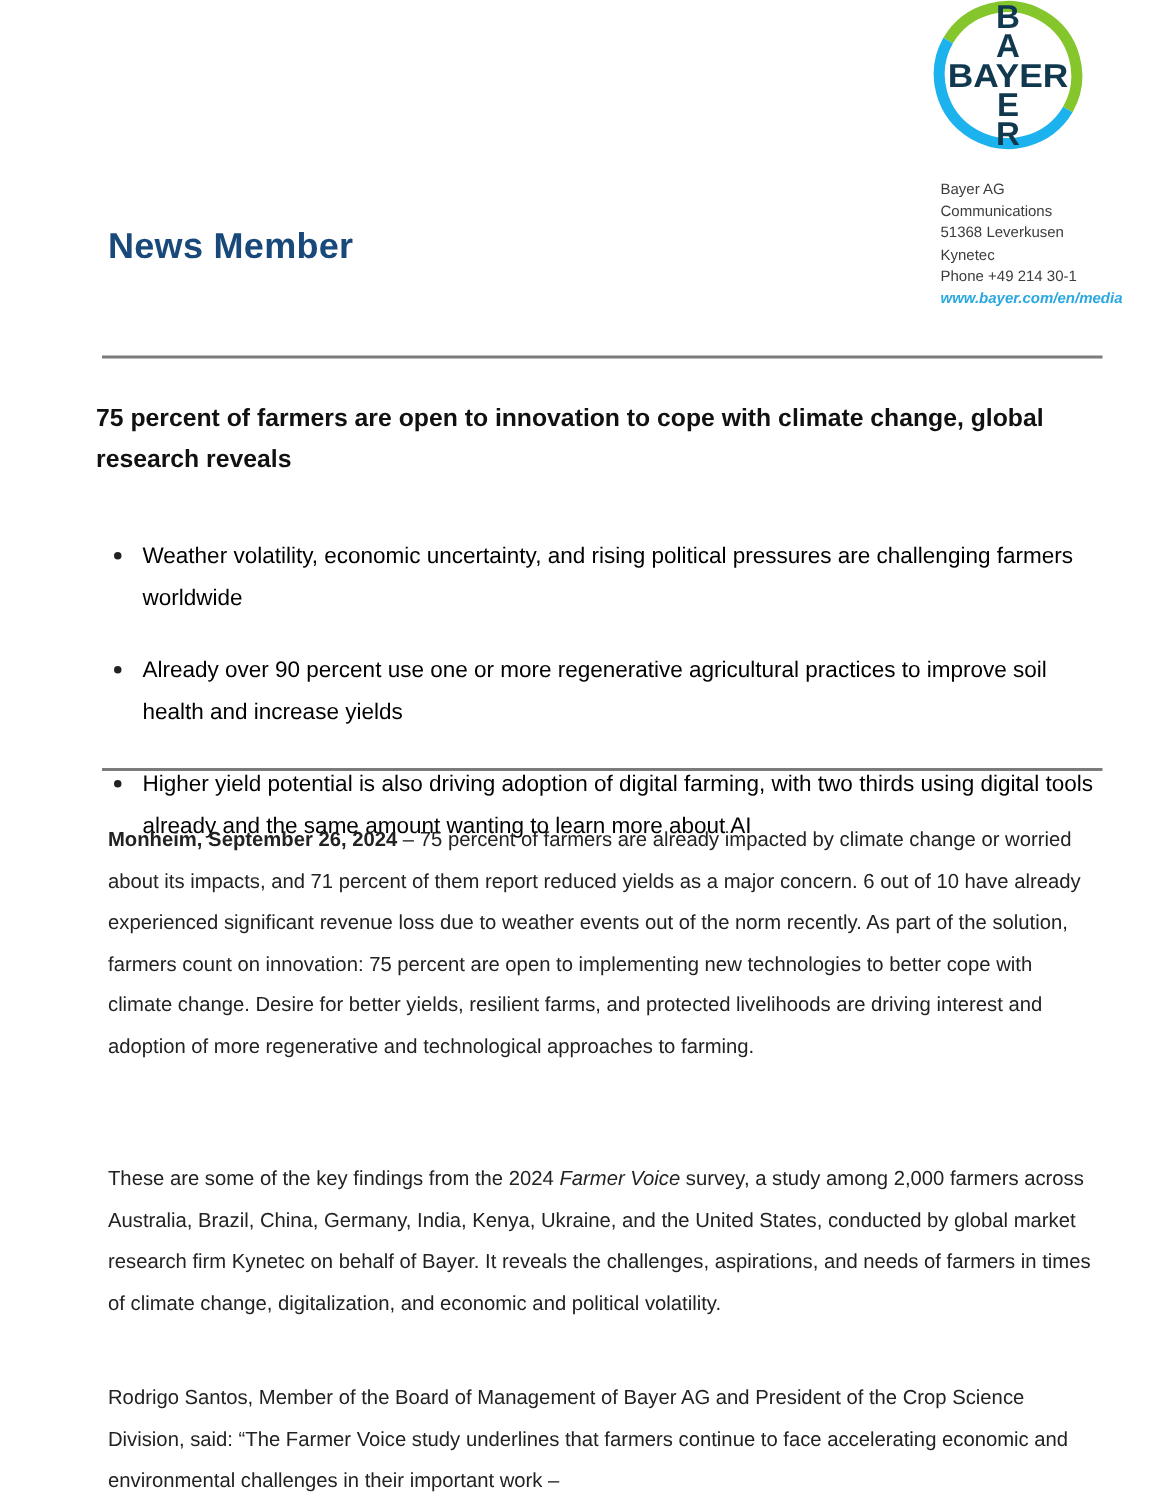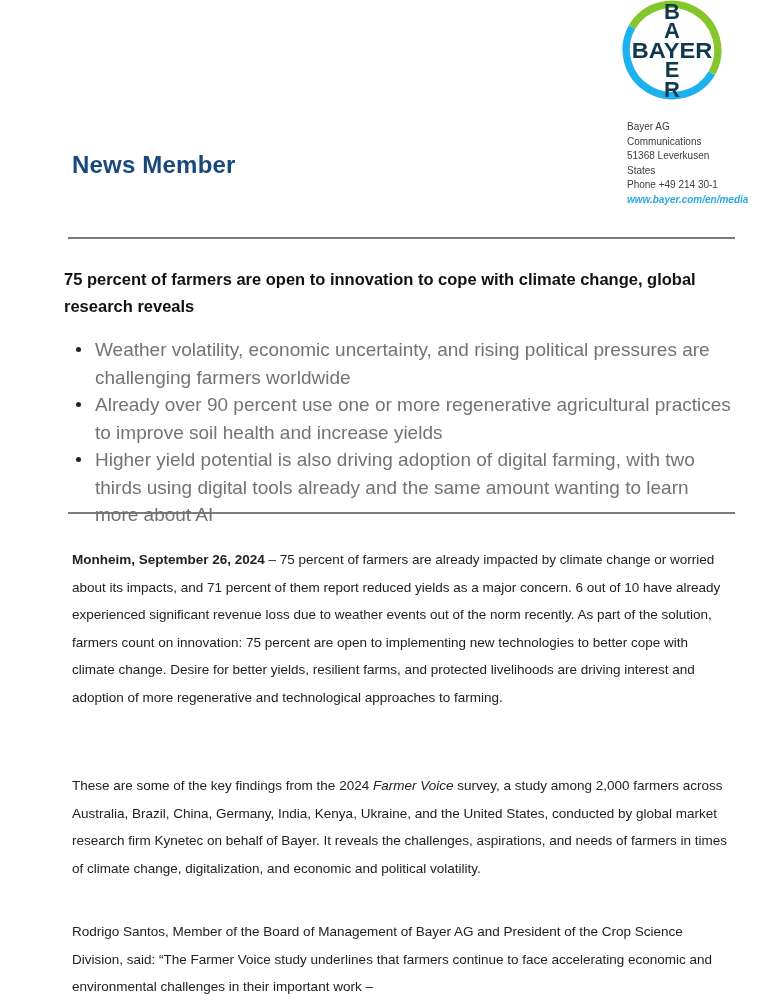--- a/index.html
+++ b/index.html
@@ -71,23 +71,24 @@
   .bullets {
     position: absolute;
     left: 72px;
     top: 336px;
     width: 660px;
     list-style: none;
   }
   .bullets li {
     position: relative;
     padding-left: 23px;
-    font-size: 19px;
+    font-size: 15px;
     line-height: 27.5px;
-    color: #737373;
+    color: #000000;
+    margin-top: 21px;
   }
   .bullets li .dot {
     position: absolute;
     left: 4px;
     top: 11px;
     width: 5px;
     height: 5px;
     border-radius: 50%;
     background: #222222;
   }
@@ -122,21 +123,21 @@
       <text x="51" y="98.5">R</text>
 
       <text x="51" y="59" textLength="82" lengthAdjust="spacingAndGlyphs">BAYER</text>
     </g>
   </svg>
 
   <div class="contact">
     <div>Bayer AG</div>
     <div>Communications</div>
     <div>51368 Leverkusen</div>
-    <div>States</div>
+    <div>Kynetec</div>
     <div>Phone +49 214 30-1</div>
     <a class="link" href="#">www.bayer.com/en/media</a>
   </div>
 
   <div class="doc-title">News Member</div>
 
   <div class="rule rule-1"></div>
   <div class="rule rule-2"></div>
 
   <h1 class="headline">75 percent of farmers are open to innovation to cope with climate change, global research reveals</h1>

